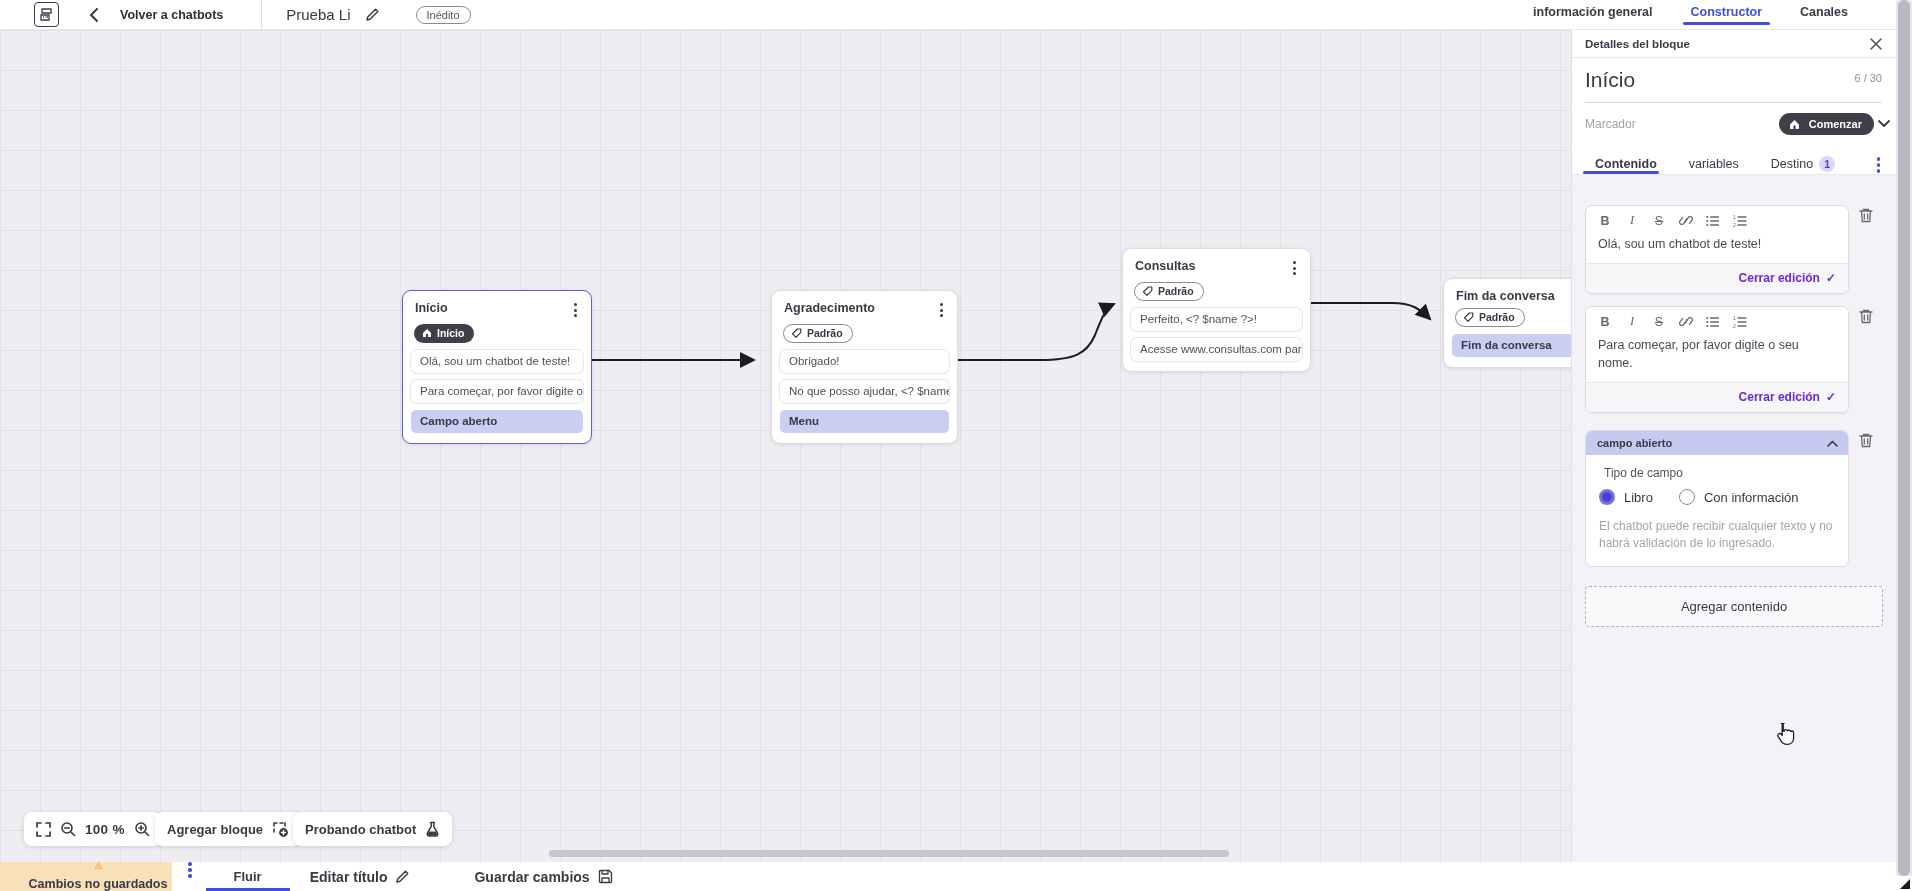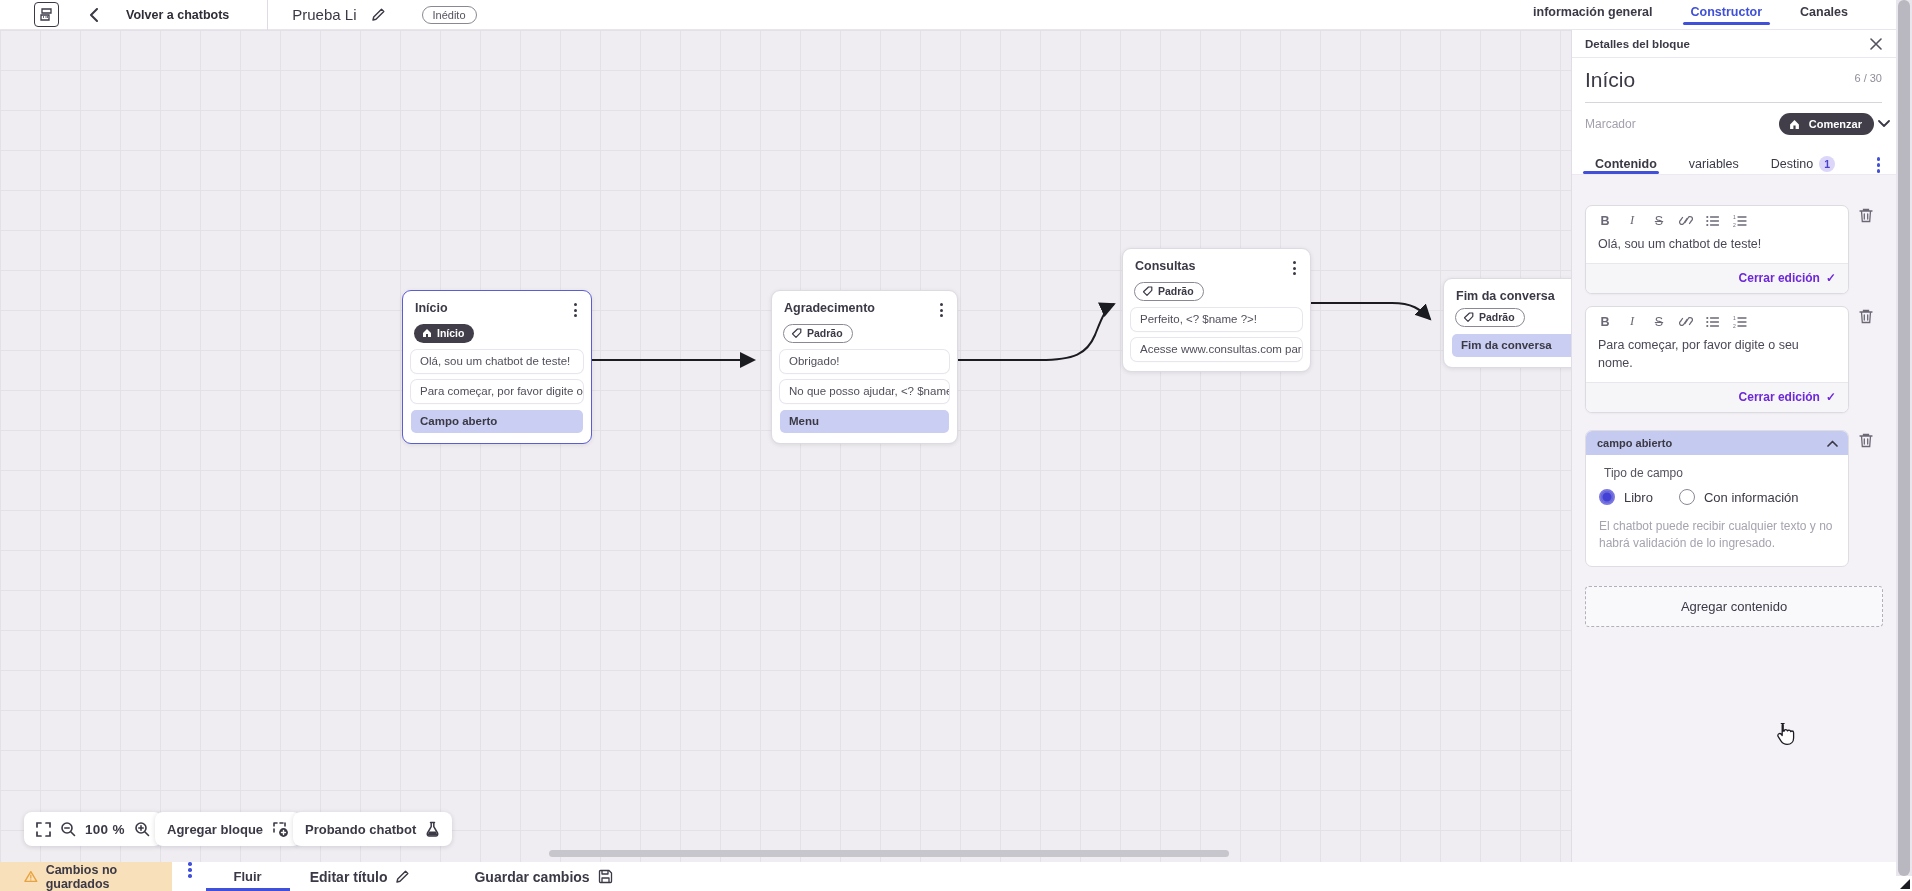--- a/index.html
+++ b/index.html
@@ -5,21 +5,21 @@
   * { margin:0; padding:0; box-sizing:border-box; }
   html,body { width:1912px; height:891px; overflow:hidden; }
   body { font-family:"Liberation Sans", sans-serif; color:#3b3945; background:#fff; position:relative; }
   svg { display:block; }
 
   
   .topbar { position:absolute; top:0; left:0; width:1896px; height:30px; background:#fff; border-bottom:1px solid #e8e6ec; z-index:30; display:flex; align-items:center; }
   .tb-left { display:flex; align-items:center; height:100%; }
   .logo-box { width:25px; height:25px; border:1.5px solid #3b3945; border-radius:4px; margin-left:34px; display:flex; align-items:center; justify-content:center; }
   .back-chevron { margin-left:30px; cursor:pointer; }
-  .back-label { margin-left:28px; font-size:12.5px; font-weight:700; color:#2f2d38; cursor:pointer; }
+  .back-label { margin-left:22px; font-size:12.5px; font-weight:700; color:#2f2d38; cursor:pointer; }
   .tb-divider { width:1px; height:30px; background:#dedce2; margin-left:38px; }
   .flow-title { margin-left:24px; font-size:15px; color:#3b3945; }
   .pencil-btn { margin-left:14px; cursor:pointer; }
   .draft-badge { margin-left:36px; border:1px solid #8b8894; border-radius:999px; padding:2px 10px; font-size:11px; color:#55525e; }
   .tb-tabs { position:absolute; right:46px; top:0; height:24px; display:flex; align-items:center; gap:34px; }
   .tb-tab { font-size:12.5px; font-weight:700; color:#3b3945; position:relative; cursor:pointer; padding:7px 2px; }
   .tb-tab.active { color:#4050d8; }
   .tb-tab.active::after { content:""; position:absolute; left:-6px; right:-6px; bottom:1px; height:3px; background:#4050d8; border-radius:2px; }
 
   
@@ -92,21 +92,21 @@
   .radio-opt { display:flex; align-items:center; gap:9px; font-size:13px; color:#3b3945; cursor:pointer; }
   .radio { width:16px; height:16px; border-radius:50%; border:1.5px solid #8b8894; background:#fff; }
   .radio.sel { border:2px solid #7a78e0; background:#4340d6; box-shadow:inset 0 0 0 1.5px #6e6cdb; }
   .field-help { margin:13px 0 0 -5px; font-size:12px; line-height:1.4; color:#a6a3af; }
 
   .add-content-btn { margin-top:19px; width:298px; border:1px dashed #b3b0ba; border-radius:4px; background:rgba(255,255,255,.45); text-align:center; padding:12px 0; font-size:13px; color:#3b3945; cursor:pointer; }
   .cursor-glyph { position:absolute; left:205px; top:548px; pointer-events:none; }
 
   
   .bottombar { position:absolute; bottom:0; left:0; width:1896px; height:29px; background:#fff; z-index:40; display:flex; align-items:stretch; }
-  .warn-chip { width:172px; background:#f8e0ba; display:flex; align-items:center; gap:8px; padding-left:24px; font-size:12.5px; font-weight:700; color:#3b3945; }
+  .warn-chip { width:172px; background:#f8e0ba; display:flex; align-items:center; gap:8px; padding-left:24px; font-size:12.5px; font-weight:700; color:#3b3945;flex-direction:column; }
   .bb-kebab { display:flex; align-items:center; padding:0 14px 0 16px; }
   .bb-tab { position:relative; display:flex; align-items:center; padding:0 28px; font-size:13px; font-weight:700; color:#3b3945; cursor:pointer; }
   .bb-tab.active::after { content:""; position:absolute; left:0; right:0; bottom:0; height:3px; background:#4050d8; }
   .bb-action { display:flex; align-items:center; gap:8px; padding:0 20px; font-size:14px; font-weight:700; color:#3b3945; cursor:pointer; }
   .bb-action.save { margin-left:24px; }
 
   
   .vscroll { position:absolute; top:0; right:0; width:16px; height:876px; background:#e9e7ed; z-index:50; }
   .vscroll .thumb { position:absolute; top:0; left:2px; width:12px; height:100%; border-radius:6px; background:#b9b7bf; }
   .corner-glyph { position:absolute; right:2px; bottom:2px; z-index:50; }

